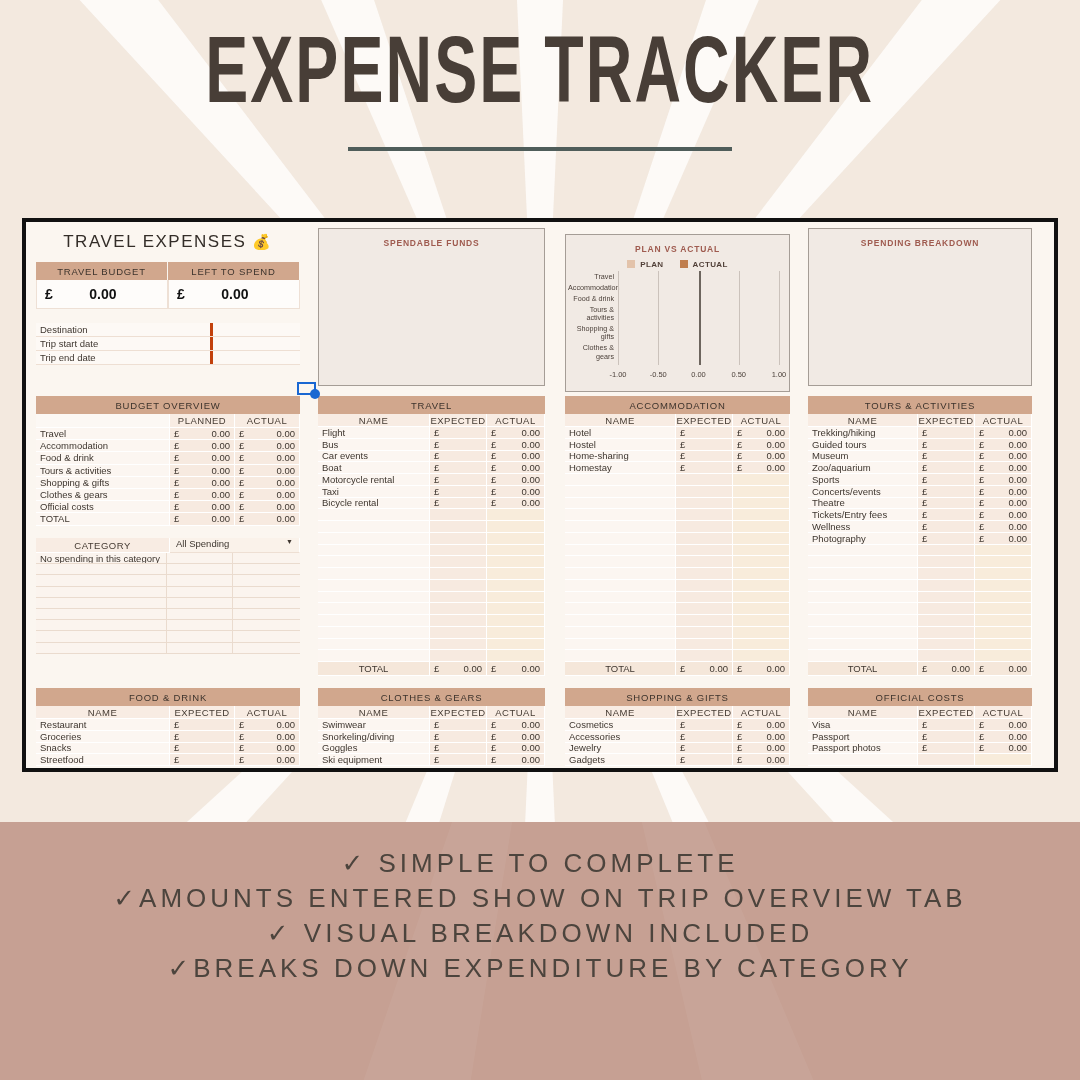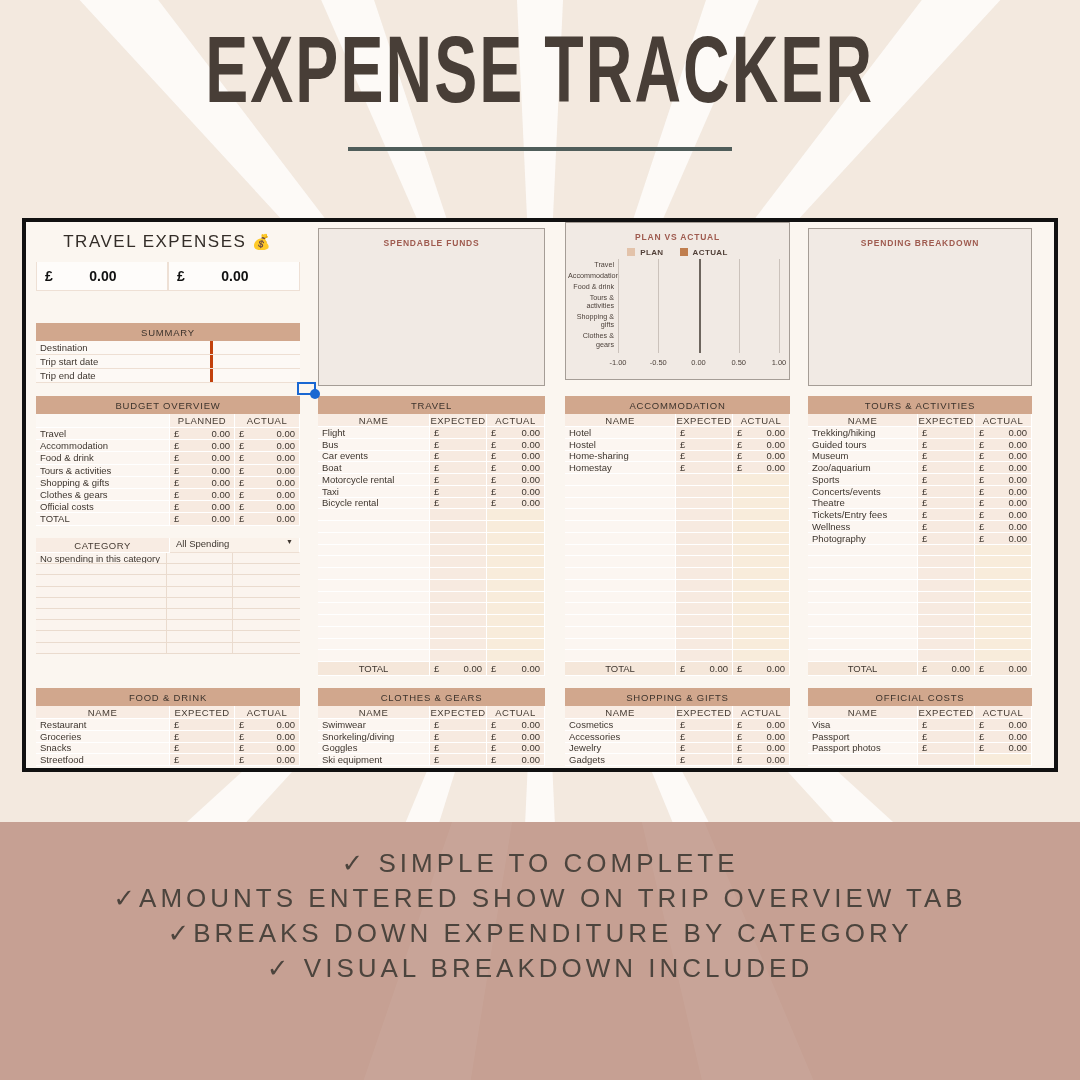--- a/index.html
+++ b/index.html
@@ -87,33 +87,36 @@
 
   <div class="sheet">
 
     <div class="abs sheet-title">
       <span>TRAVEL EXPENSES</span>
       <span style="font-size:15px;">💰</span>
     </div>
 
     <div class="abs" style="left:10px;top:40px;width:264px;">
       <div class="flexrow">
+        <div class="tan-hdr bcard-hdr">TRAVEL BUDGET</div>
+        <div class="tan-hdr bcard-hdr">LEFT TO SPEND</div>
+      </div>
+      <div class="flexrow">
         <div class="bcard-val">
           <span class="cur">£</span>
           <span class="val">0.00</span>
         </div>
         <div class="bcard-val">
           <span class="cur">£</span>
           <span class="val">0.00</span>
         </div>
       </div>
     </div>
 
     <div class="abs" style="left:10px;top:101px;width:264px;">
-      <div class="tan-hdr" style="height:18px;">SUMMARY</div>
       <div class="srow">
           <div class="lbl">Destination</div>
           <div></div>
         </div>
       <div class="srow">
           <div class="lbl">Trip start date</div>
           <div></div>
         </div>
       <div class="srow">
           <div class="lbl">Trip end date</div>
@@ -270,21 +273,21 @@
           <div class="cell" style="width: 131px; height: 11.2px; background: rgb(251, 244, 238); padding-left: 4px; border-right: 1px solid rgb(234, 219, 206); border-bottom: 1px solid rgb(234, 219, 206);"></div>
           <div class="cell" style="width: 66px; height: 11.2px; background: rgb(251, 244, 238); border-right: 1px solid rgb(234, 219, 206); border-bottom: 1px solid rgb(234, 219, 206);"></div>
           <div class="cell" style="width: 67px; height: 11.2px; background: rgb(251, 244, 238); border-right: none; border-bottom: 1px solid rgb(234, 219, 206);"></div>
         </div>
       </div>
 
     <div class="abs chart-box" style="left:292px;top:6px;width:227px;height:158px;">
       <div class="chart-title">SPENDABLE FUNDS</div>
     </div>
 
-    <div class="abs chart-box" style="left:539px;top:0;width:225px;height:158px;">
+    <div class="abs chart-box" style="left:539px;top:12px;width:225px;height:158px;">
       <div class="chart-title">PLAN VS ACTUAL</div>
       <div class="legend">
         <span><span class="sw sw-plan"></span><span>PLAN</span></span>
         <span><span class="sw sw-actual"></span><span>ACTUAL</span></span>
       </div>
       <div class="cats" id="pva-cats">
           <div>Travel</div>
           <div>Accommodation</div>
           <div>Food &amp; drink</div>
           <div>Tours &amp; activities</div>
@@ -999,17 +1002,17 @@
         <div class="sel-dot"></div>
       </div>
   </div>
 
   <div class="band">
     <div class="band-ray" style="transform:rotate(-18deg);"></div>
     <div class="band-ray" style="transform:rotate(14deg);"></div>
     <div class="features">
       <div>✓ SIMPLE TO COMPLETE</div>
       <div>✓AMOUNTS ENTERED SHOW ON TRIP OVERVIEW TAB</div>
+      <div>✓ VISUAL BREAKDOWN INCLUDED</div>
       <div>✓BREAKS DOWN EXPENDITURE BY CATEGORY</div>
-      <div>✓ VISUAL BREAKDOWN INCLUDED</div>
     </div>
   </div>
 </div>
 
 </body></html>

